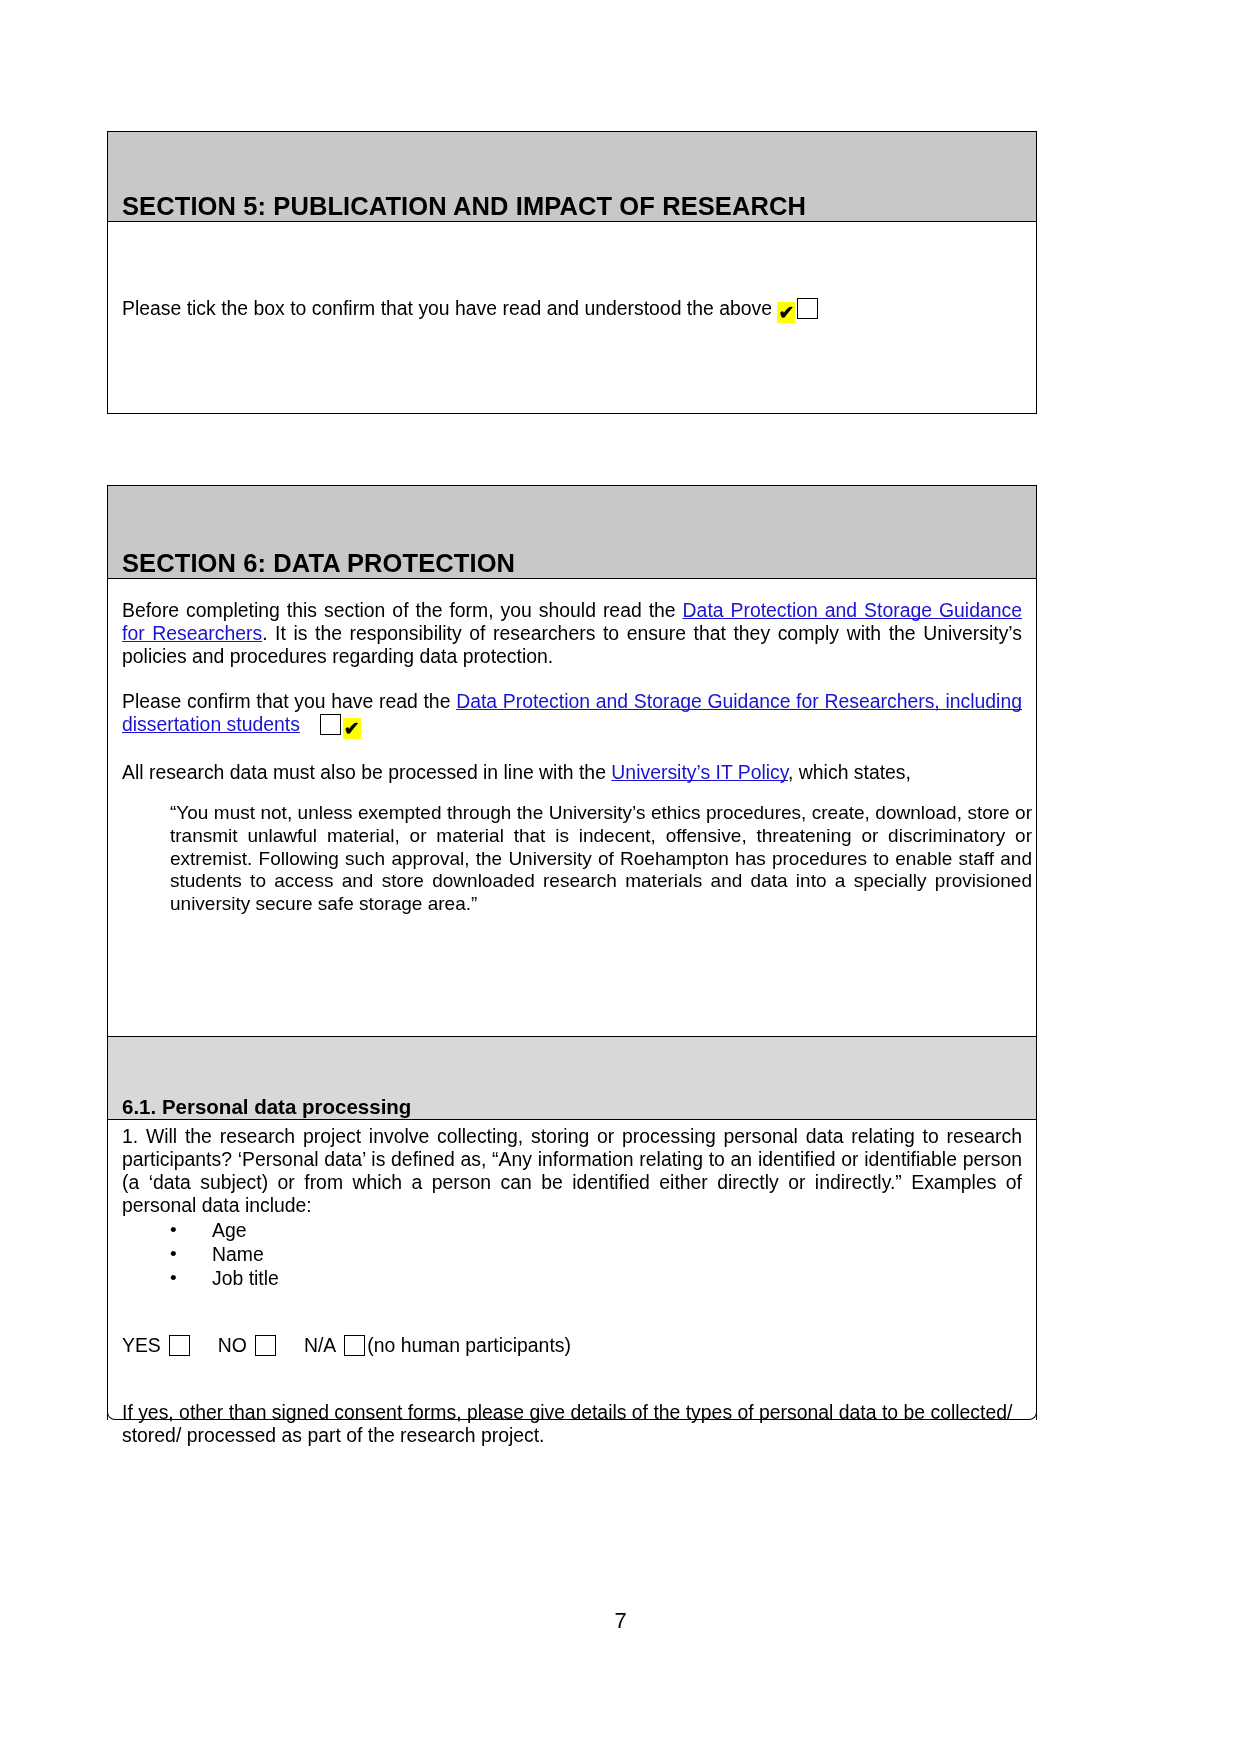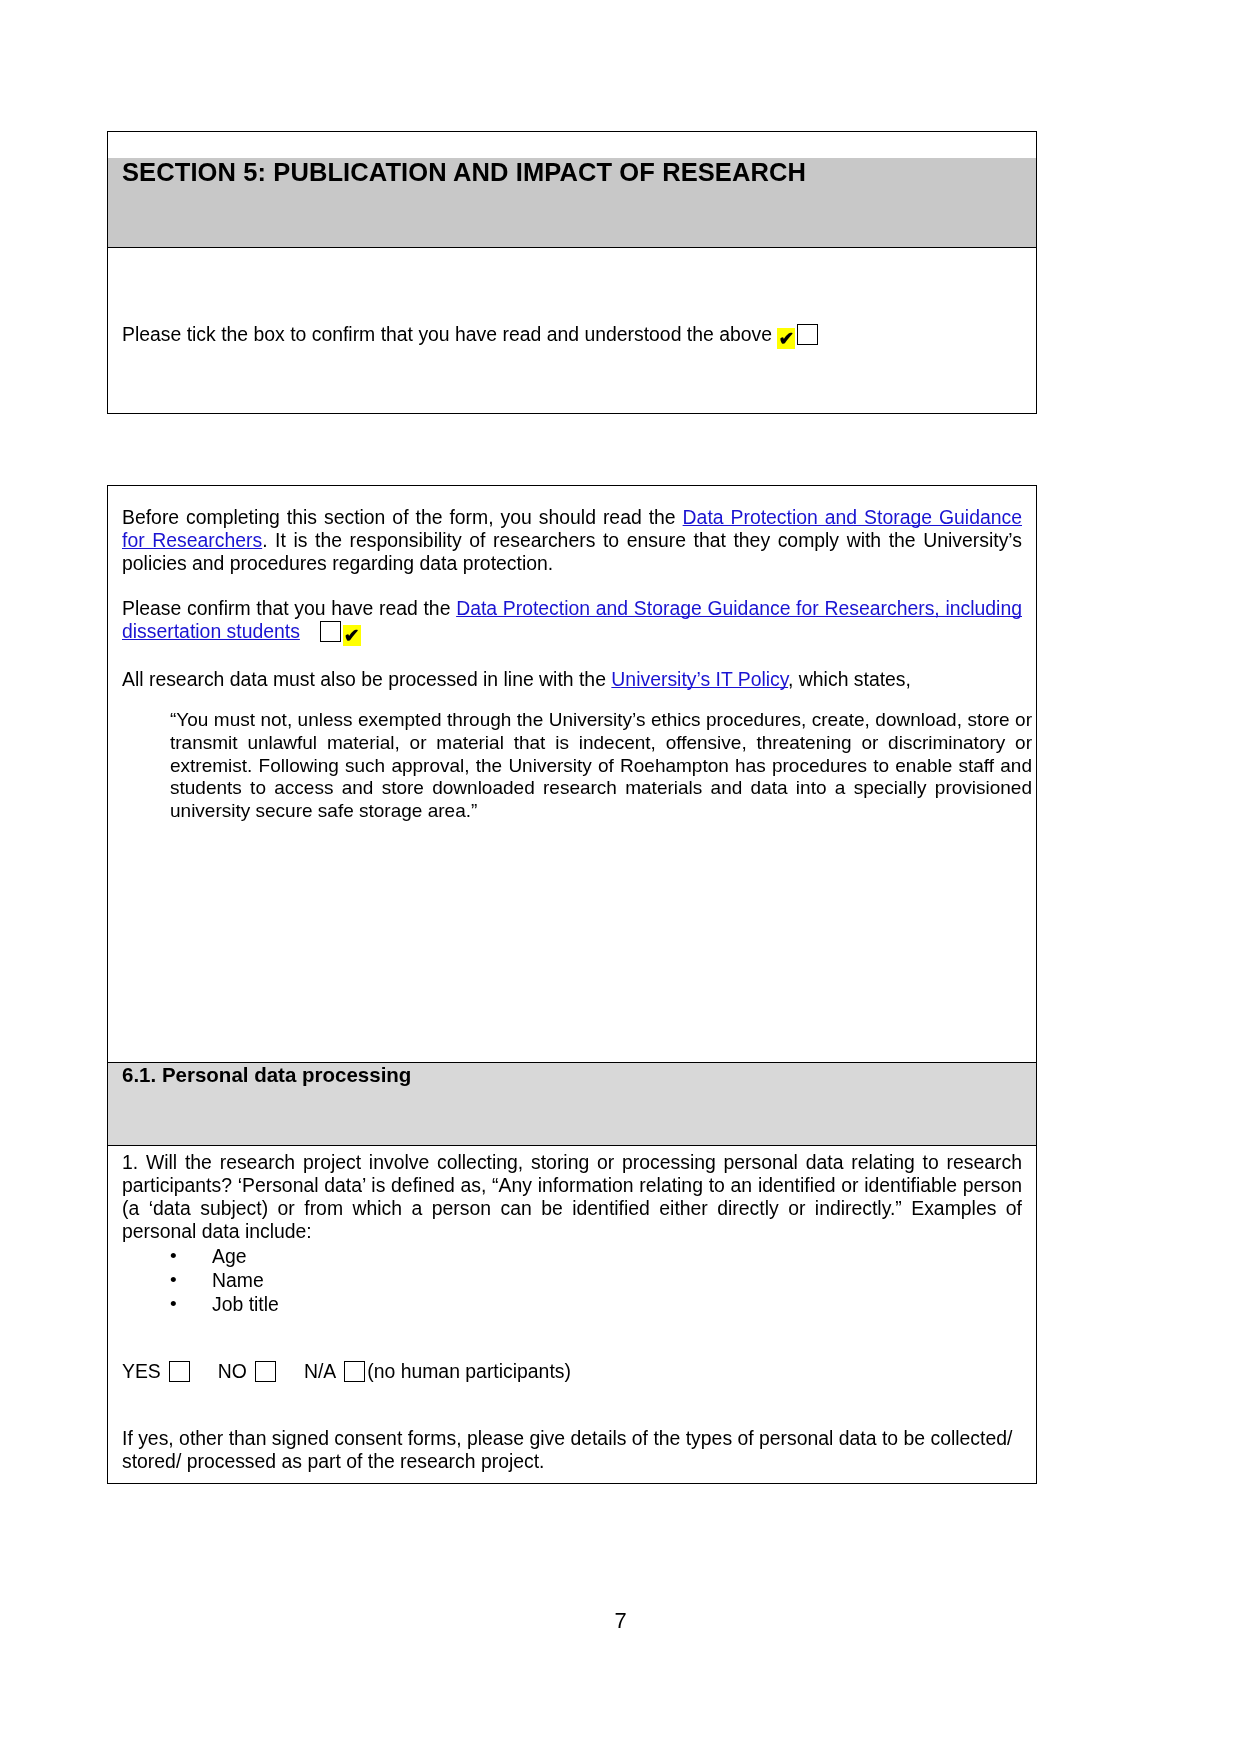--- a/index.html
+++ b/index.html
@@ -28,23 +28,22 @@
     position: absolute;
     box-sizing: border-box;
     border: 1.6px solid #000000;
     background: #ffffff;
   }
   .sec-head {
     box-sizing: border-box;
     background: #c8c8c8;
     border-bottom: 1.6px solid #000000;
     display: flex;
-    align-items: flex-start;
+    align-items: flex-end;
     padding: 0 14px;
-    margin-top: 26px;
   }
   .sec-head.lighter {
     background: #d8d8d8;
     border-top: 1.6px solid #000000;
   }
   .sec-head h1 {
     margin: 0;
     font-size: 25.5px;
     font-weight: bold;
     letter-spacing: 0.1px;
@@ -156,40 +155,43 @@
     <div class="sec-body" style="padding-top:18px;">
       <p class="t" style="margin-top:57px;">
         <span>Please tick the box to confirm that you have read and understood the above</span>
         <span class="tick">✔</span><span class="cbox"></span>
       </p>
     </div>
   </div>
 
   <div class="sec-box" style="left:107px; top:485px; width:930px; height:935px; border-bottom:none;">
 
+    <div class="sec-head" style="height:93px;">
+      <h1>SECTION 6: DATA PROTECTION</h1>
+    </div>
 
     <div class="sec-body" style="padding-top:20px;">
 
       <p class="t just">
         <span>Before completing this section of the form, you should read the </span><a class="link" href="#">Data Protection and Storage Guidance for Researchers</a><span>. It is the responsibility of researchers to ensure that they comply with the University’s policies and procedures regarding data protection.</span>
       </p>
 
       <p class="t just gap">
         <span>Please confirm that you have read the </span><a class="link" href="#">Data Protection and Storage Guidance for Researchers, including dissertation students</a><span style="display:inline-block;width:18px;"></span><span class="cbox"></span><span class="tick">✔</span>
       </p>
 
       <p class="t gap">
         <span>All research data must also be processed in line with the </span><a class="link" href="#">University’s IT Policy</a><span>, which states,</span>
       </p>
 
       <div class="quote">“You must not, unless exempted through the University’s ethics procedures, create, download, store or transmit unlawful material, or material that is indecent, offensive, threatening or discriminatory or extremist. Following such approval, the University of Roehampton has procedures to enable staff and students to access and store downloaded research materials and data into a specially provisioned university secure safe storage area.”</div>
     </div>
   </div>
 
-  <div class="sec-box" style="left:107px; top:1036px; width:930px; height:448px; border-top:none;">
+  <div class="sec-box" style="left:107px; top:1036px; width:930px; height:384px; border-top:none;border-radius:8px;">
     <div class="sec-head lighter" style="height:84px;">
       <h2>6.1. Personal data processing</h2>
     </div>
     <div class="sec-body" style="padding-top:5px;">
 
       <p class="t just">1. Will the research project involve collecting, storing or processing personal data relating to research participants? ‘Personal data’ is defined as, “Any information relating to an identified or identifiable person (a ‘data subject) or from which a person can be identified either directly or indirectly.” Examples of personal data include:</p>
 
       <ul class="bul">
         <li>Age</li>
         <li>Name</li>

